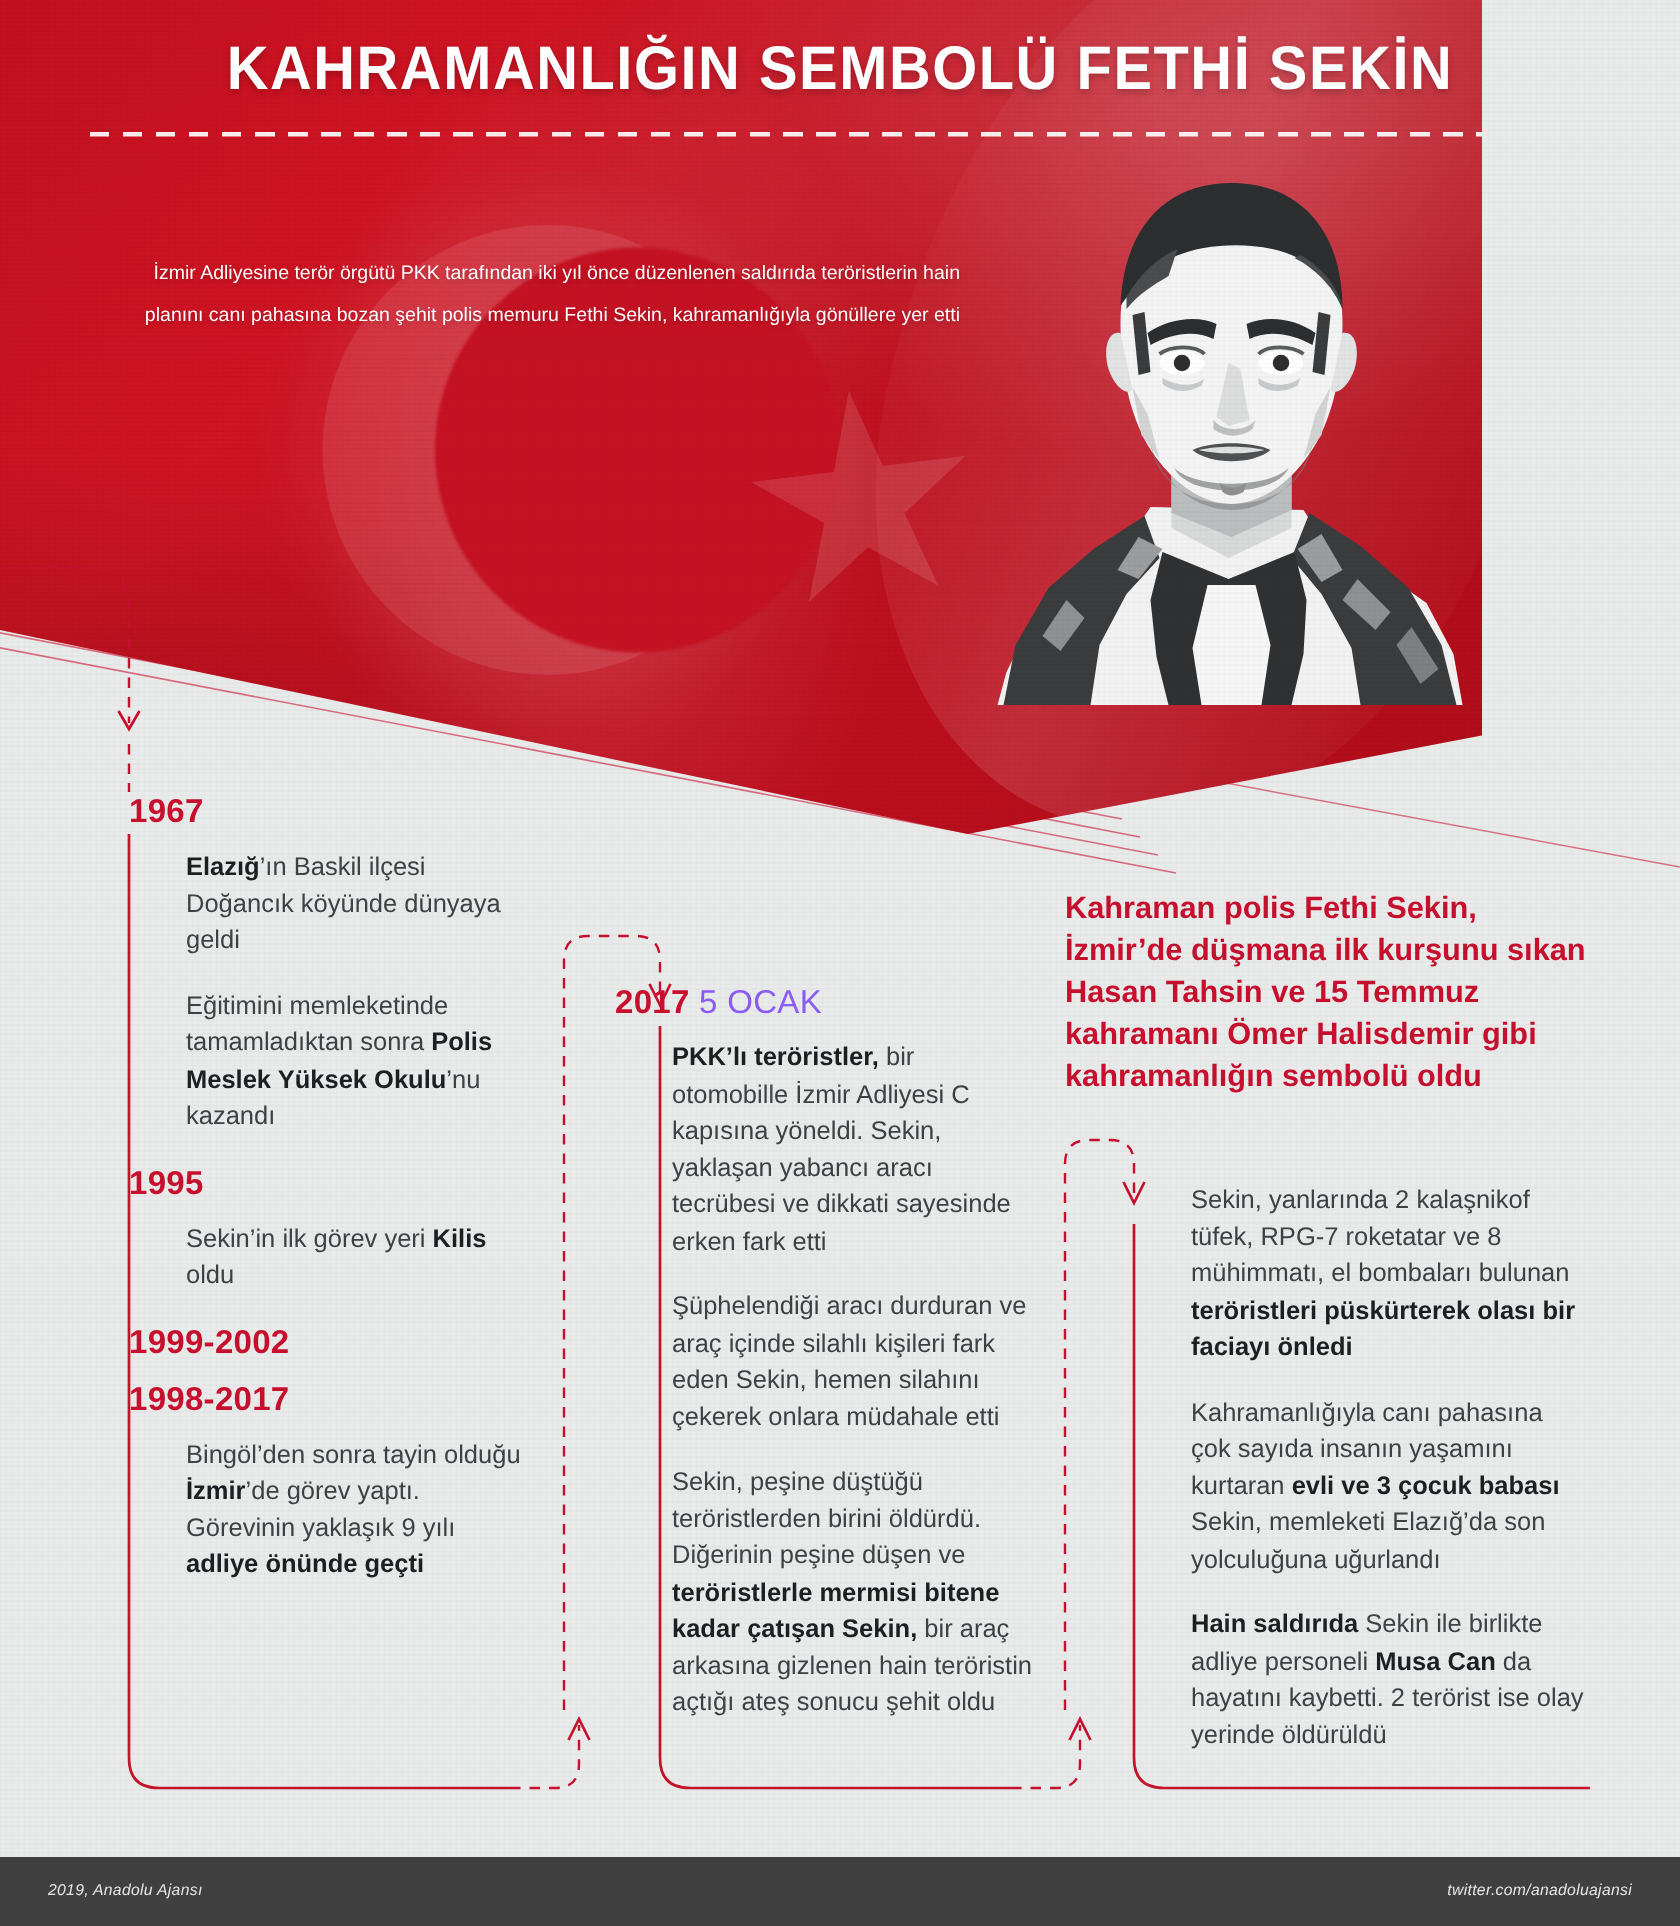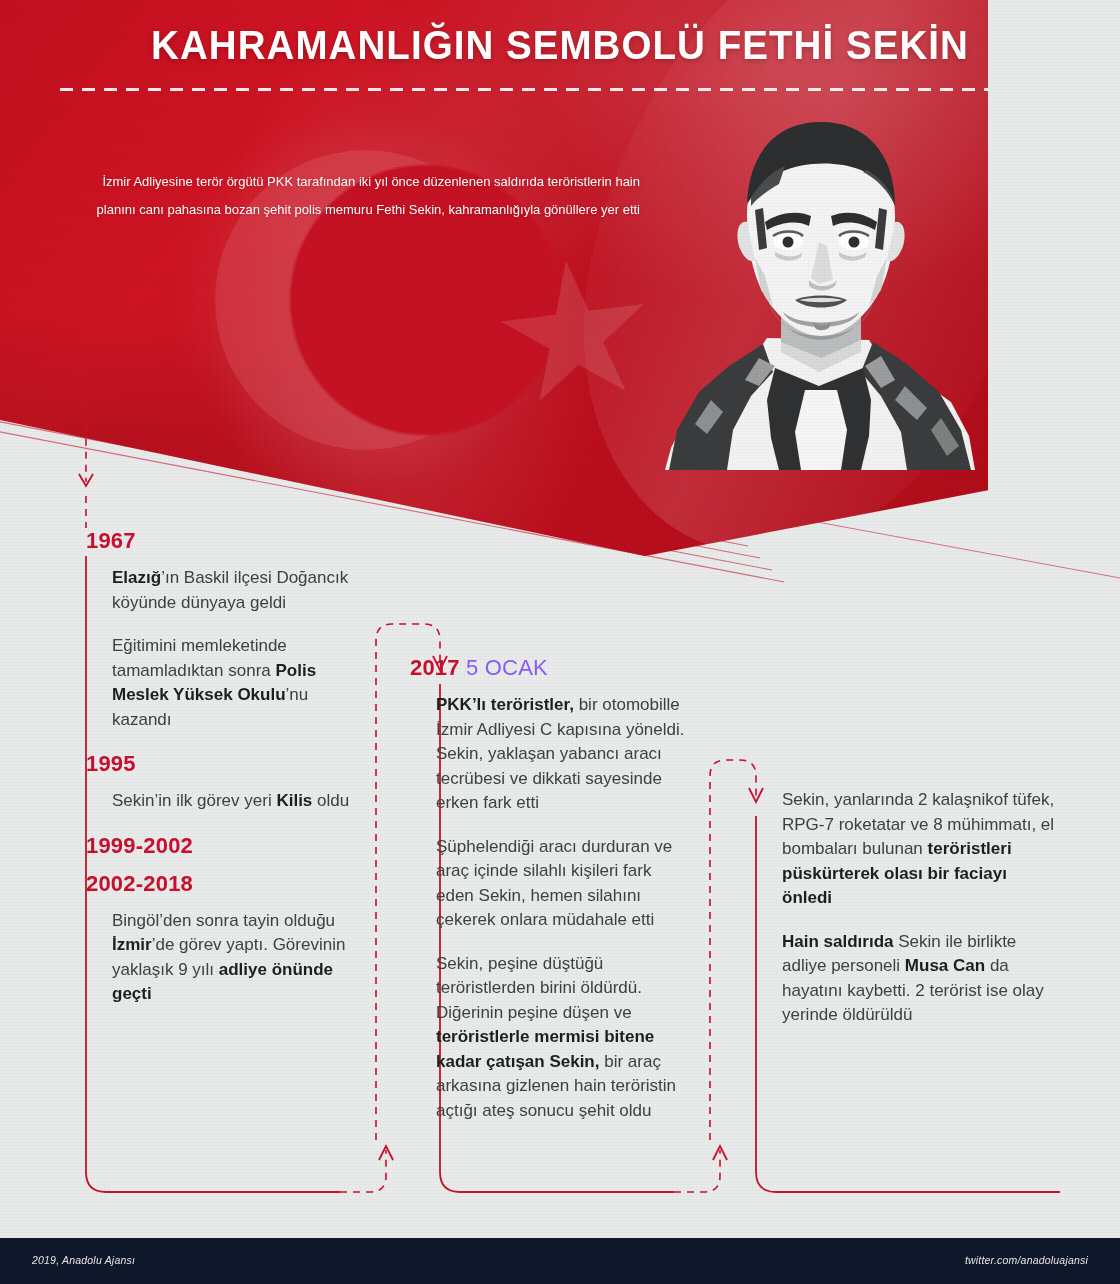--- a/index.html
+++ b/index.html
@@ -123,21 +123,21 @@
     white-space: nowrap;
   }
   .year .year-sub { font-weight: 400; color: #8b5cf6; }
   .para {
     color: #3e4244;
     font-size: 17px;
     line-height: 24.5px;
     margin-bottom: 19px;
   }
   .para b { color: #1d2022; font-weight: 700; }
-  .entry { padding-left: 26px; }
+  .entry { padding-left: 38px; }
   .year-block { margin-bottom: 6px; }
 
   .lead {
     color: #c8102e;
     font-size: 20.5px;
     font-weight: 600;
     line-height: 28px;
   }
 
   
@@ -146,21 +146,21 @@
     width: 1120px; height: 1284px;
     z-index: 3;
     pointer-events: none;
   }
 
   
   #footer {
     position: absolute;
     left: 0; bottom: 0;
     width: 1120px; height: 46px;
-    background: #0f172a;
+    background: #404040;
     z-index: 6;
   }
   #footer .f-left, #footer .f-right {
     position: absolute;
     top: 16px;
     color: #e6e6e6;
     font-size: 10.5px;
     font-style: italic;
     letter-spacing: 0.2px;
   }
@@ -329,45 +329,49 @@
         <div class="year-block">
           <div class="year"><span>1995</span></div>
           <div class="entry">
             <div class="para"><span>Sekin’in ilk görev yeri </span><b>Kilis</b><span> oldu</span></div>
           </div>
         </div>
         <div class="year-block">
           <div class="year"><span>1999-2002</span></div>
         </div>
         <div class="year-block">
-          <div class="year"><span>2002-2018</span></div>
+          <div class="year"><span>1998-2017</span></div>
           <div class="entry">
             <div class="para"><span>Bingöl’den sonra tayin olduğu </span><b>İzmir</b><span>’de görev yaptı. Görevinin yaklaşık 9 yılı </span><b>adliye önünde geçti</b></div>
           </div>
         </div>
       </div>
   </div>
 
   <div class="column" style="left:410px; top:655px; width:280px;">
     <div id="middle-blocks">
         <div class="year-block">
           <div class="year"><span>2017</span><span class="year-sub"> 5 OCAK</span></div>
           <div class="entry">
             <div class="para"><b>PKK’lı teröristler,</b><span> bir otomobille İzmir Adliyesi C kapısına yöneldi. Sekin, yaklaşan yabancı aracı tecrübesi ve dikkati sayesinde erken fark etti</span></div>
             <div class="para"><span>Şüphelendiği aracı durduran ve araç içinde silahlı kişileri fark eden Sekin, hemen silahını çekerek onlara müdahale etti</span></div>
             <div class="para"><span>Sekin, peşine düştüğü teröristlerden birini öldürdü. Diğerinin peşine düşen ve </span><b>teröristlerle mermisi bitene kadar çatışan Sekin,</b><span> bir araç arkasına gizlenen hain teröristin açtığı ateş sonucu şehit oldu</span></div>
           </div>
         </div>
       </div>
   </div>
 
+  <div class="column" style="left:710px; top:592px; width:350px;">
+    <div class="lead">Kahraman polis Fethi Sekin, İzmir’de düşmana ilk kurşunu sıkan Hasan Tahsin ve 15 Temmuz kahramanı Ömer Halisdemir gibi kahramanlığın sembolü oldu</div>
+  </div>
 
   <div class="column" style="left:756px; top:788px; width:300px;">
     <div id="right-blocks" class="entry">
         <div class="para"><span>Sekin, yanlarında 2 kalaşnikof tüfek, RPG-7 roketatar ve 8 mühimmatı, el bombaları bulunan </span><b>teröristleri püskürterek olası bir faciayı önledi</b></div>
+        <div class="para"><span>Kahramanlığıyla canı pahasına çok sayıda insanın yaşamını kurtaran </span><b>evli ve 3 çocuk babası</b><span> Sekin, memleketi Elazığ’da son yolculuğuna uğurlandı</span></div>
         <div class="para"><b>Hain saldırıda</b><span> Sekin ile birlikte adliye personeli </span><b>Musa Can</b><span> da hayatını kaybetti. 2 terörist ise olay yerinde öldürüldü</span></div>
       </div>
   </div>
 
 </div>
 
 <div id="grain"></div>
 
 <div id="footer">
   <div class="f-left">2019, Anadolu Ajansı</div>

